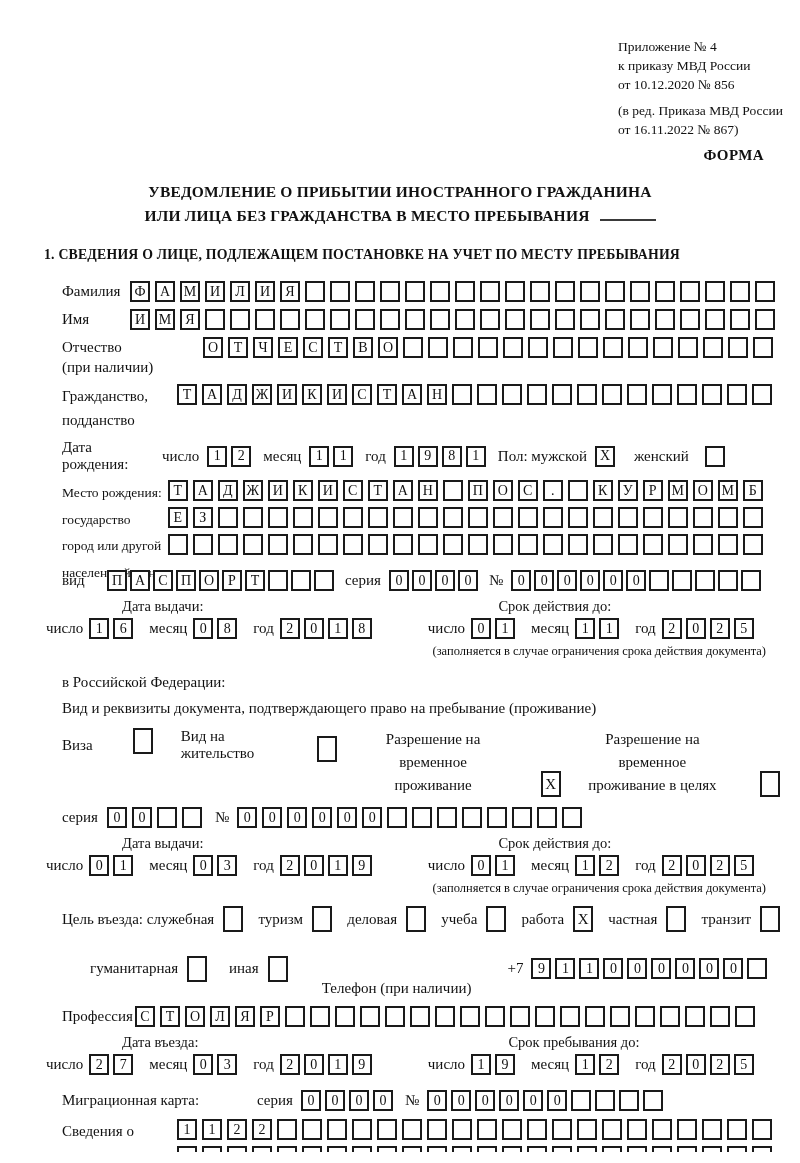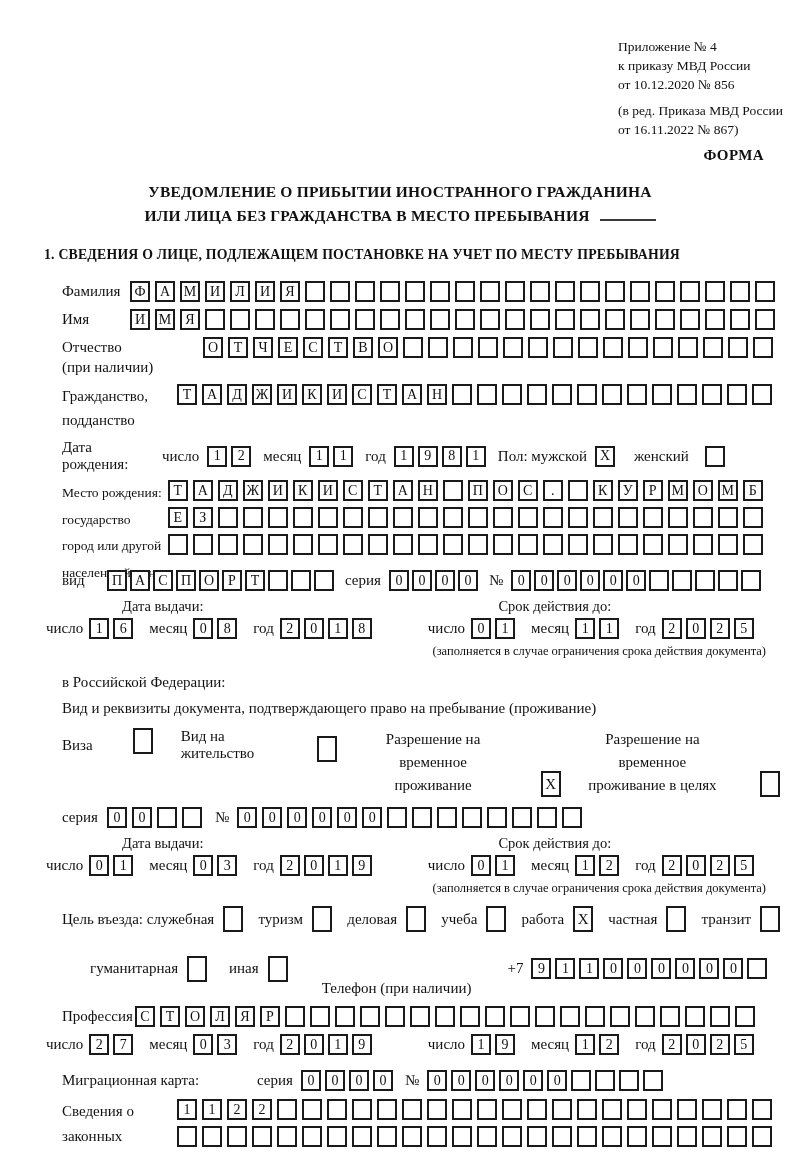--- a/index.html
+++ b/index.html
@@ -603,20 +603,24 @@
           <span class="box"></span>
           <span class="box"></span>
           <span class="box"></span>
           <span class="box"></span>
           <span class="box"></span>
           <span class="box"></span>
           <span class="box"></span>
         </span>
     </div>
 
+    <div class="dr-headers">
+      <span class="h1">Дата въезда:</span>
+      <span class="h2" style="margin-left:310px;">Срок пребывания до:</span>
+    </div>
     <div class="daterow">
       <span class="dg">
         <span class="dlbl">число</span>
         <span class="boxes gapped">
             <span class="box">2</span>
             <span class="box">7</span>
           </span>
         <span class="dlbl in">месяц</span>
         <span class="boxes gapped">
             <span class="box">0</span>

